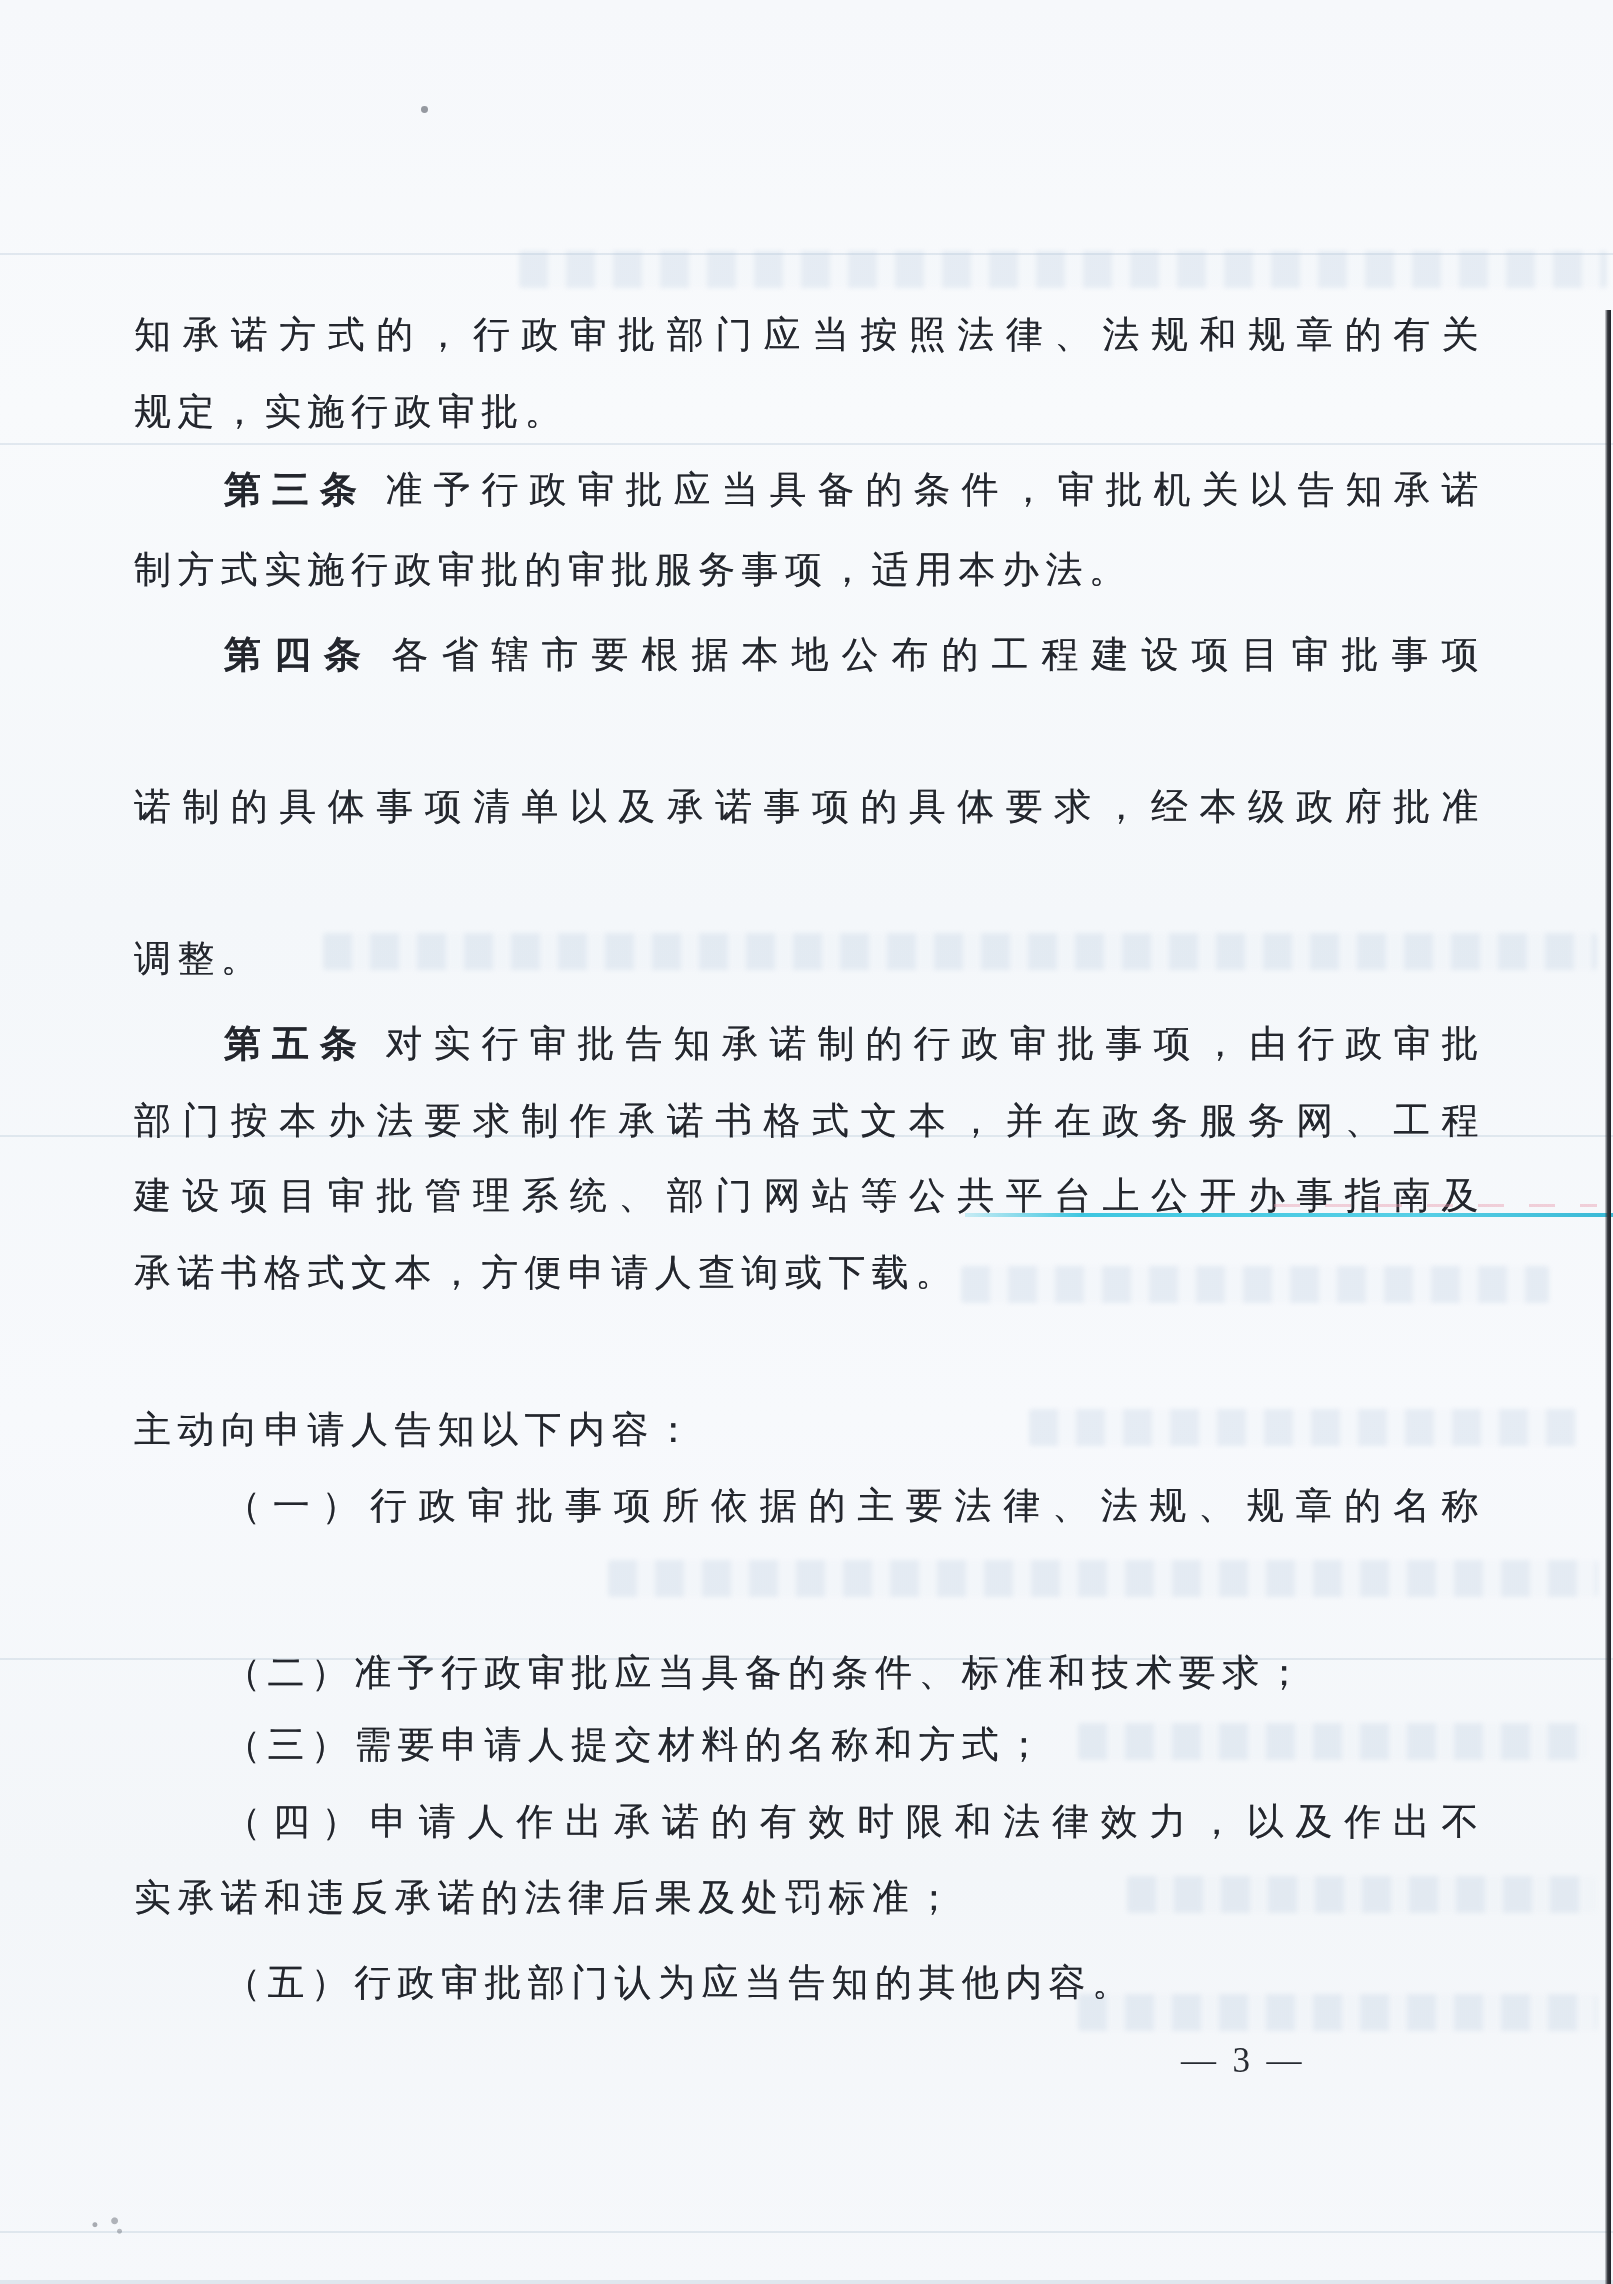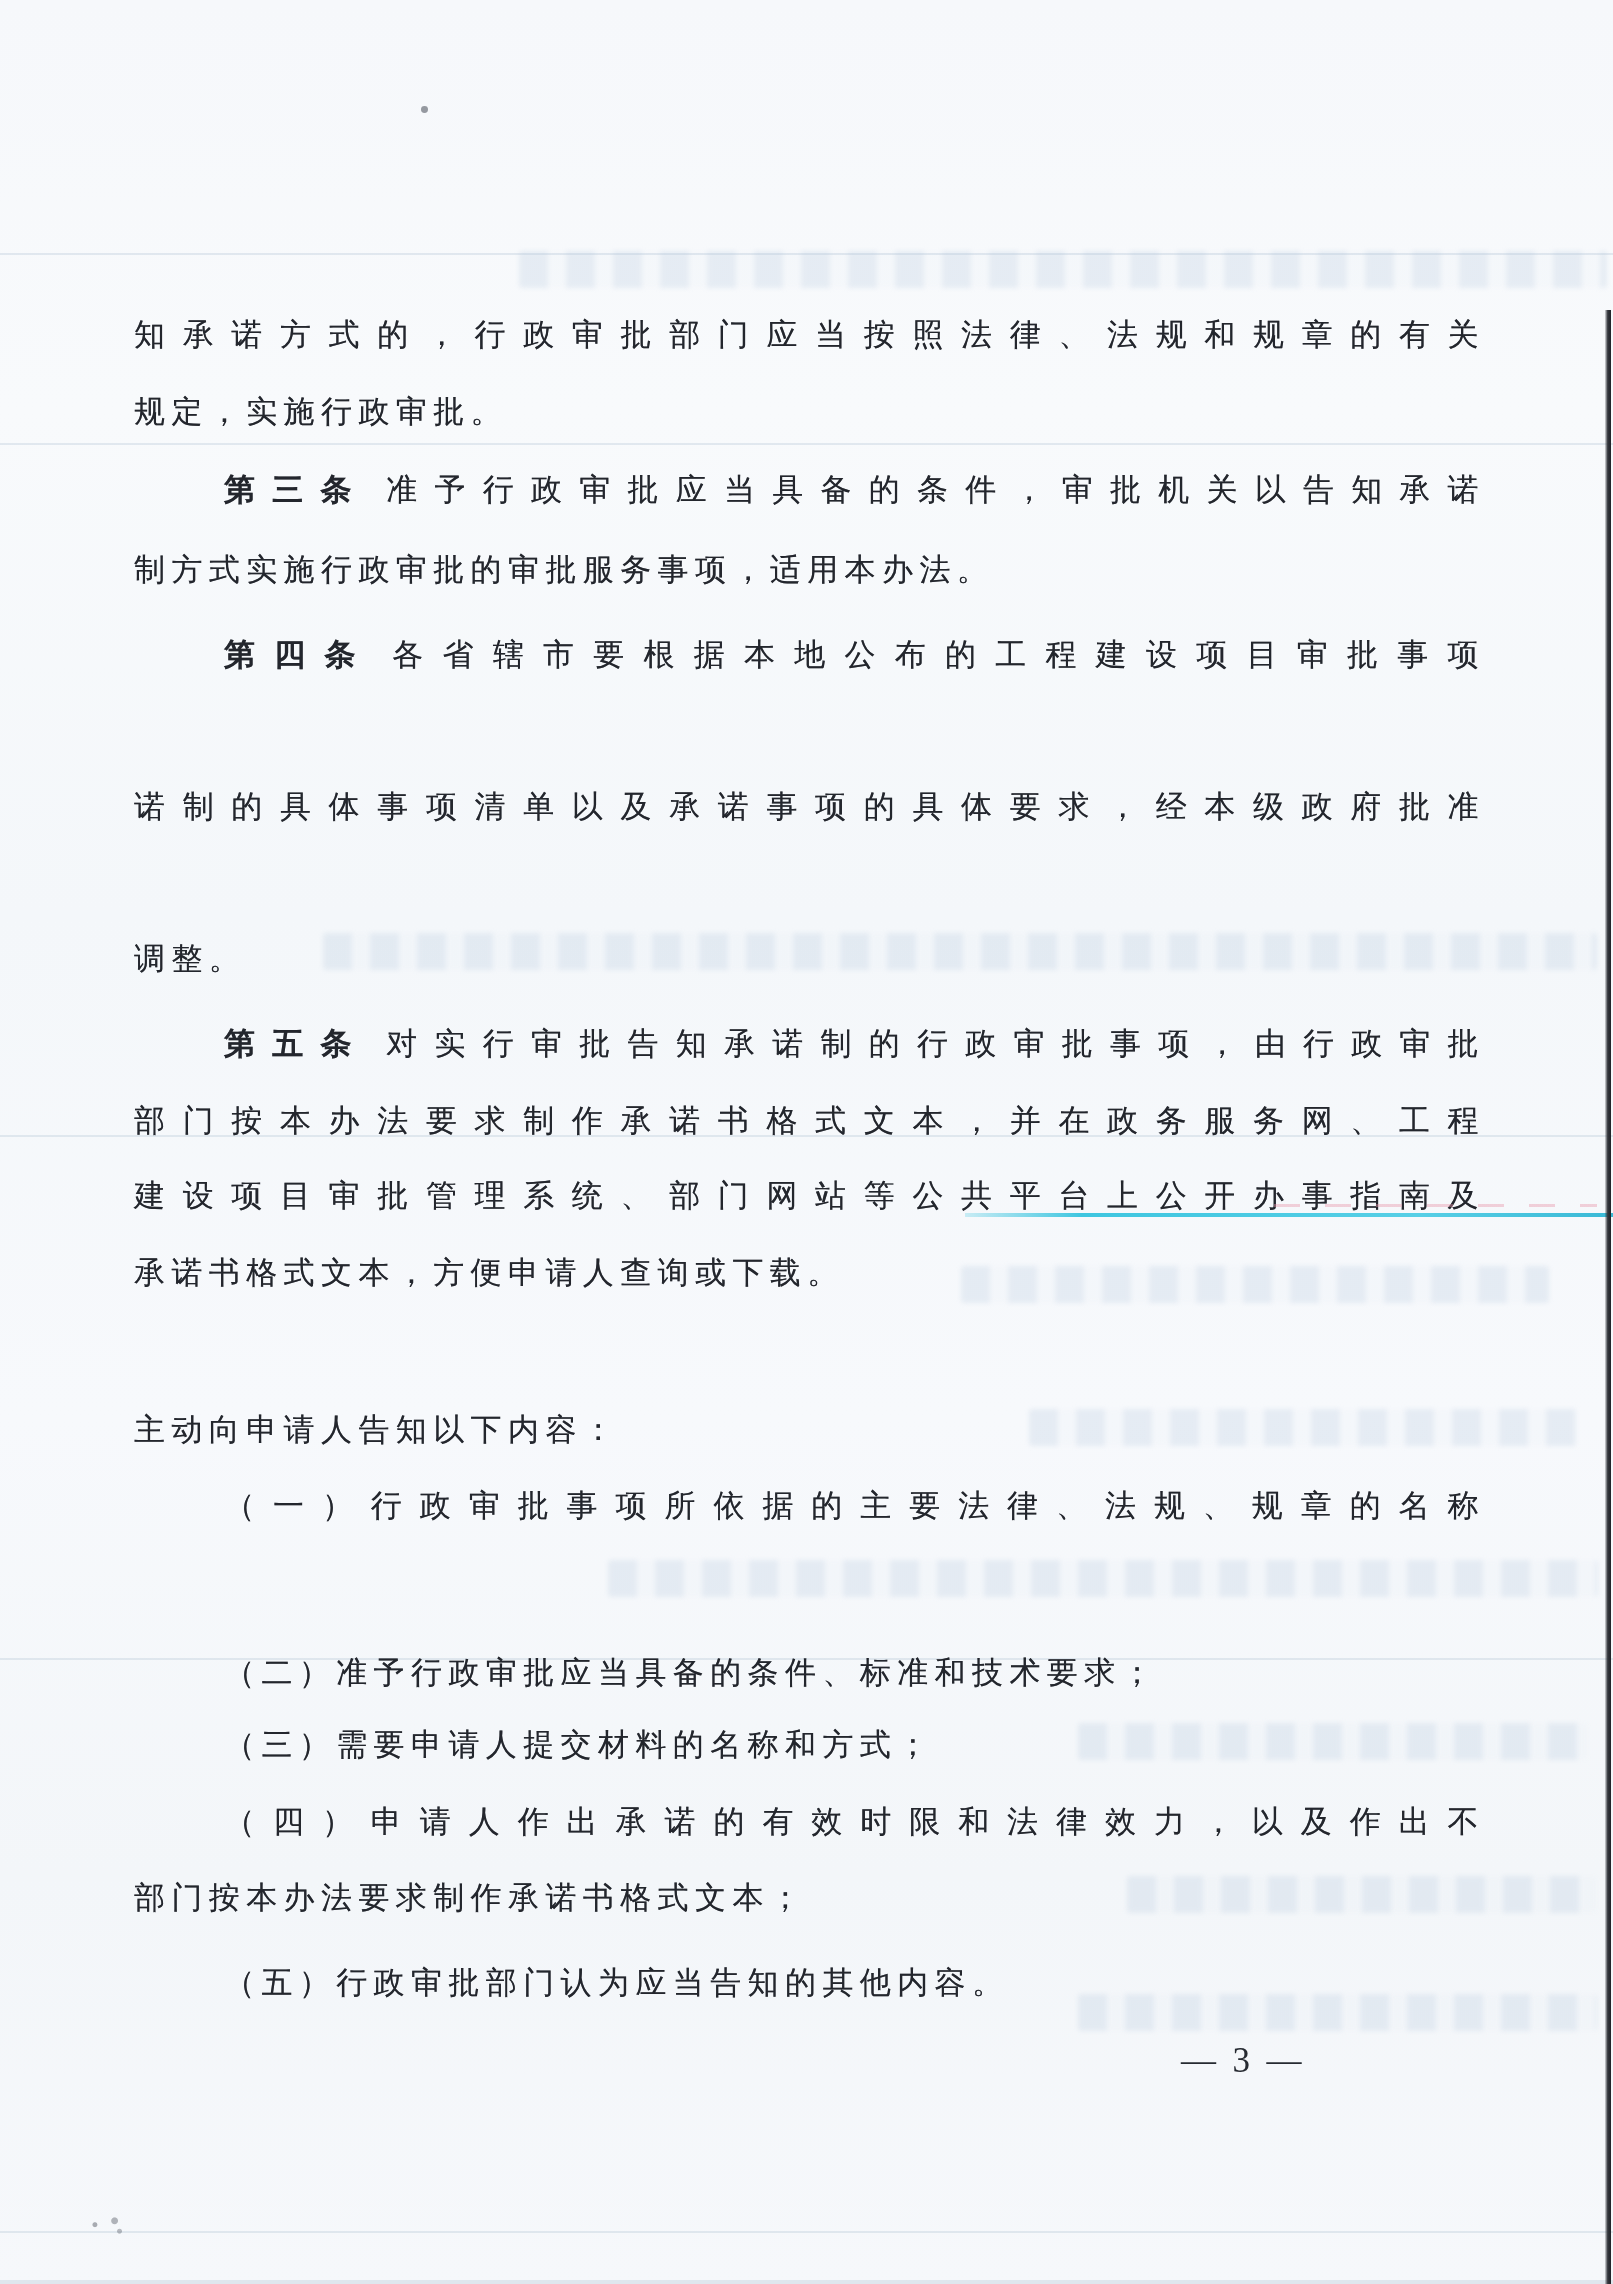--- a/index.html
+++ b/index.html
@@ -21,21 +21,21 @@
     height: 2px;
     background: rgba(165,185,205,0.28);
     pointer-events: none;
   }
   
   .textcol { position: absolute; left: 134px; width: 1351px; top: 0; height: 100%; }
   .line {
     position: absolute;
     left: 0; width: 100%;
     height: 59px;
-    font-size: 31px;
+    font-size: 37px;
     line-height: 55px;
     letter-spacing: 6.4px;
     white-space: nowrap;
     color: #23262d;
     text-shadow: 0 0 0.4px rgba(35,38,45,0.55);
   }
   .line.j { white-space: normal; text-align: justify; text-align-last: justify; }
   .line.ind { text-indent: 90px; }
   .line .head { font-weight: bold; margin-right: 17.6px; letter-spacing: 6.4px; }
   .line .head:empty { display: none; margin: 0; }
@@ -133,21 +133,21 @@
     <div class="line" style="top:931px"><span>调整。</span></div>
     <div class="line j ind" style="top:1016px"><span class="head">第五条</span><span>对实行审批告知承诺制的行政审批事项，由行政审批</span></div>
     <div class="line j" style="top:1093px"><span>部门按本办法要求制作承诺书格式文本，并在政务服务网、工程</span></div>
     <div class="line j" style="top:1168px"><span>建设项目审批管理系统、部门网站等公共平台上公开办事指南及</span></div>
     <div class="line" style="top:1245px"><span>承诺书格式文本，方便申请人查询或下载。</span></div>
     <div class="line" style="top:1402px"><span>主动向申请人告知以下内容：</span></div>
     <div class="line j ind" style="top:1478px"><span>（一）行政审批事项所依据的主要法律、法规、规章的名称</span></div>
     <div class="line ind" style="top:1645px"><span>（二）准予行政审批应当具备的条件、标准和技术要求；</span></div>
     <div class="line ind" style="top:1717px"><span>（三）需要申请人提交材料的名称和方式；</span></div>
     <div class="line j ind" style="top:1794px"><span>（四）申请人作出承诺的有效时限和法律效力，以及作出不</span></div>
-    <div class="line" style="top:1870px"><span>部门按本办法要求制作承诺书格式文本；</span></div>
+    <div class="line" style="top:1870px"><span>实承诺和违反承诺的法律后果及处罚标准；</span></div>
     <div class="line ind" style="top:1955px"><span>（五）行政审批部门认为应当告知的其他内容。</span></div>
   </div>
 
   <div class="pagenum">— 3 —</div>
 
   <div class="cyan-line"></div>
   <div class="pink-line"></div>
   <div class="edge-line"></div>
   <div class="dot-mark"></div>
   <div class="pencil-mark"></div>

